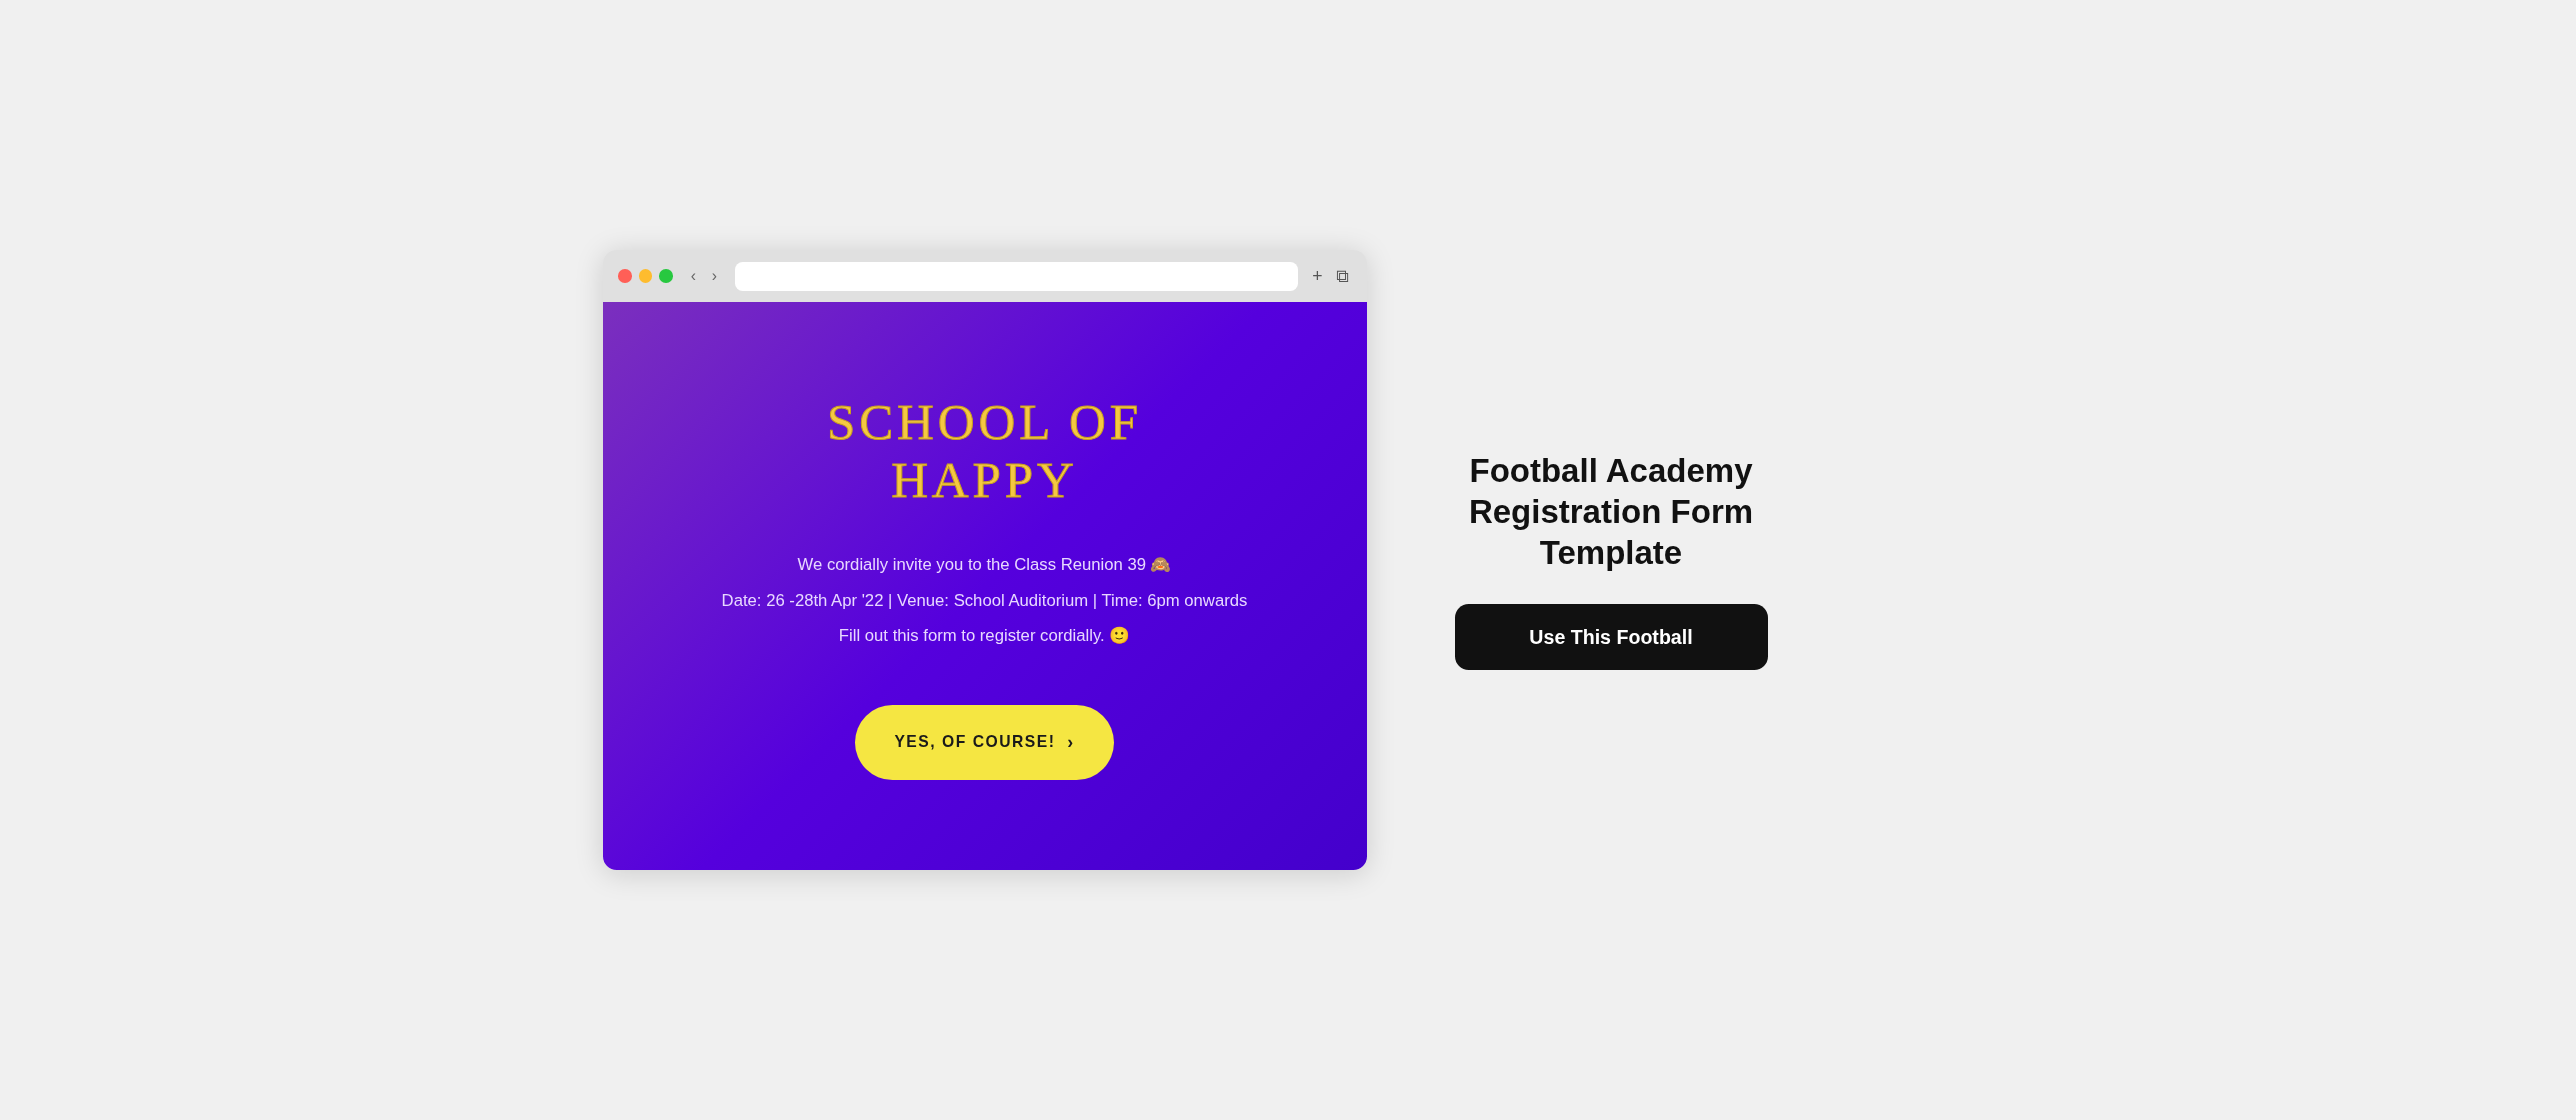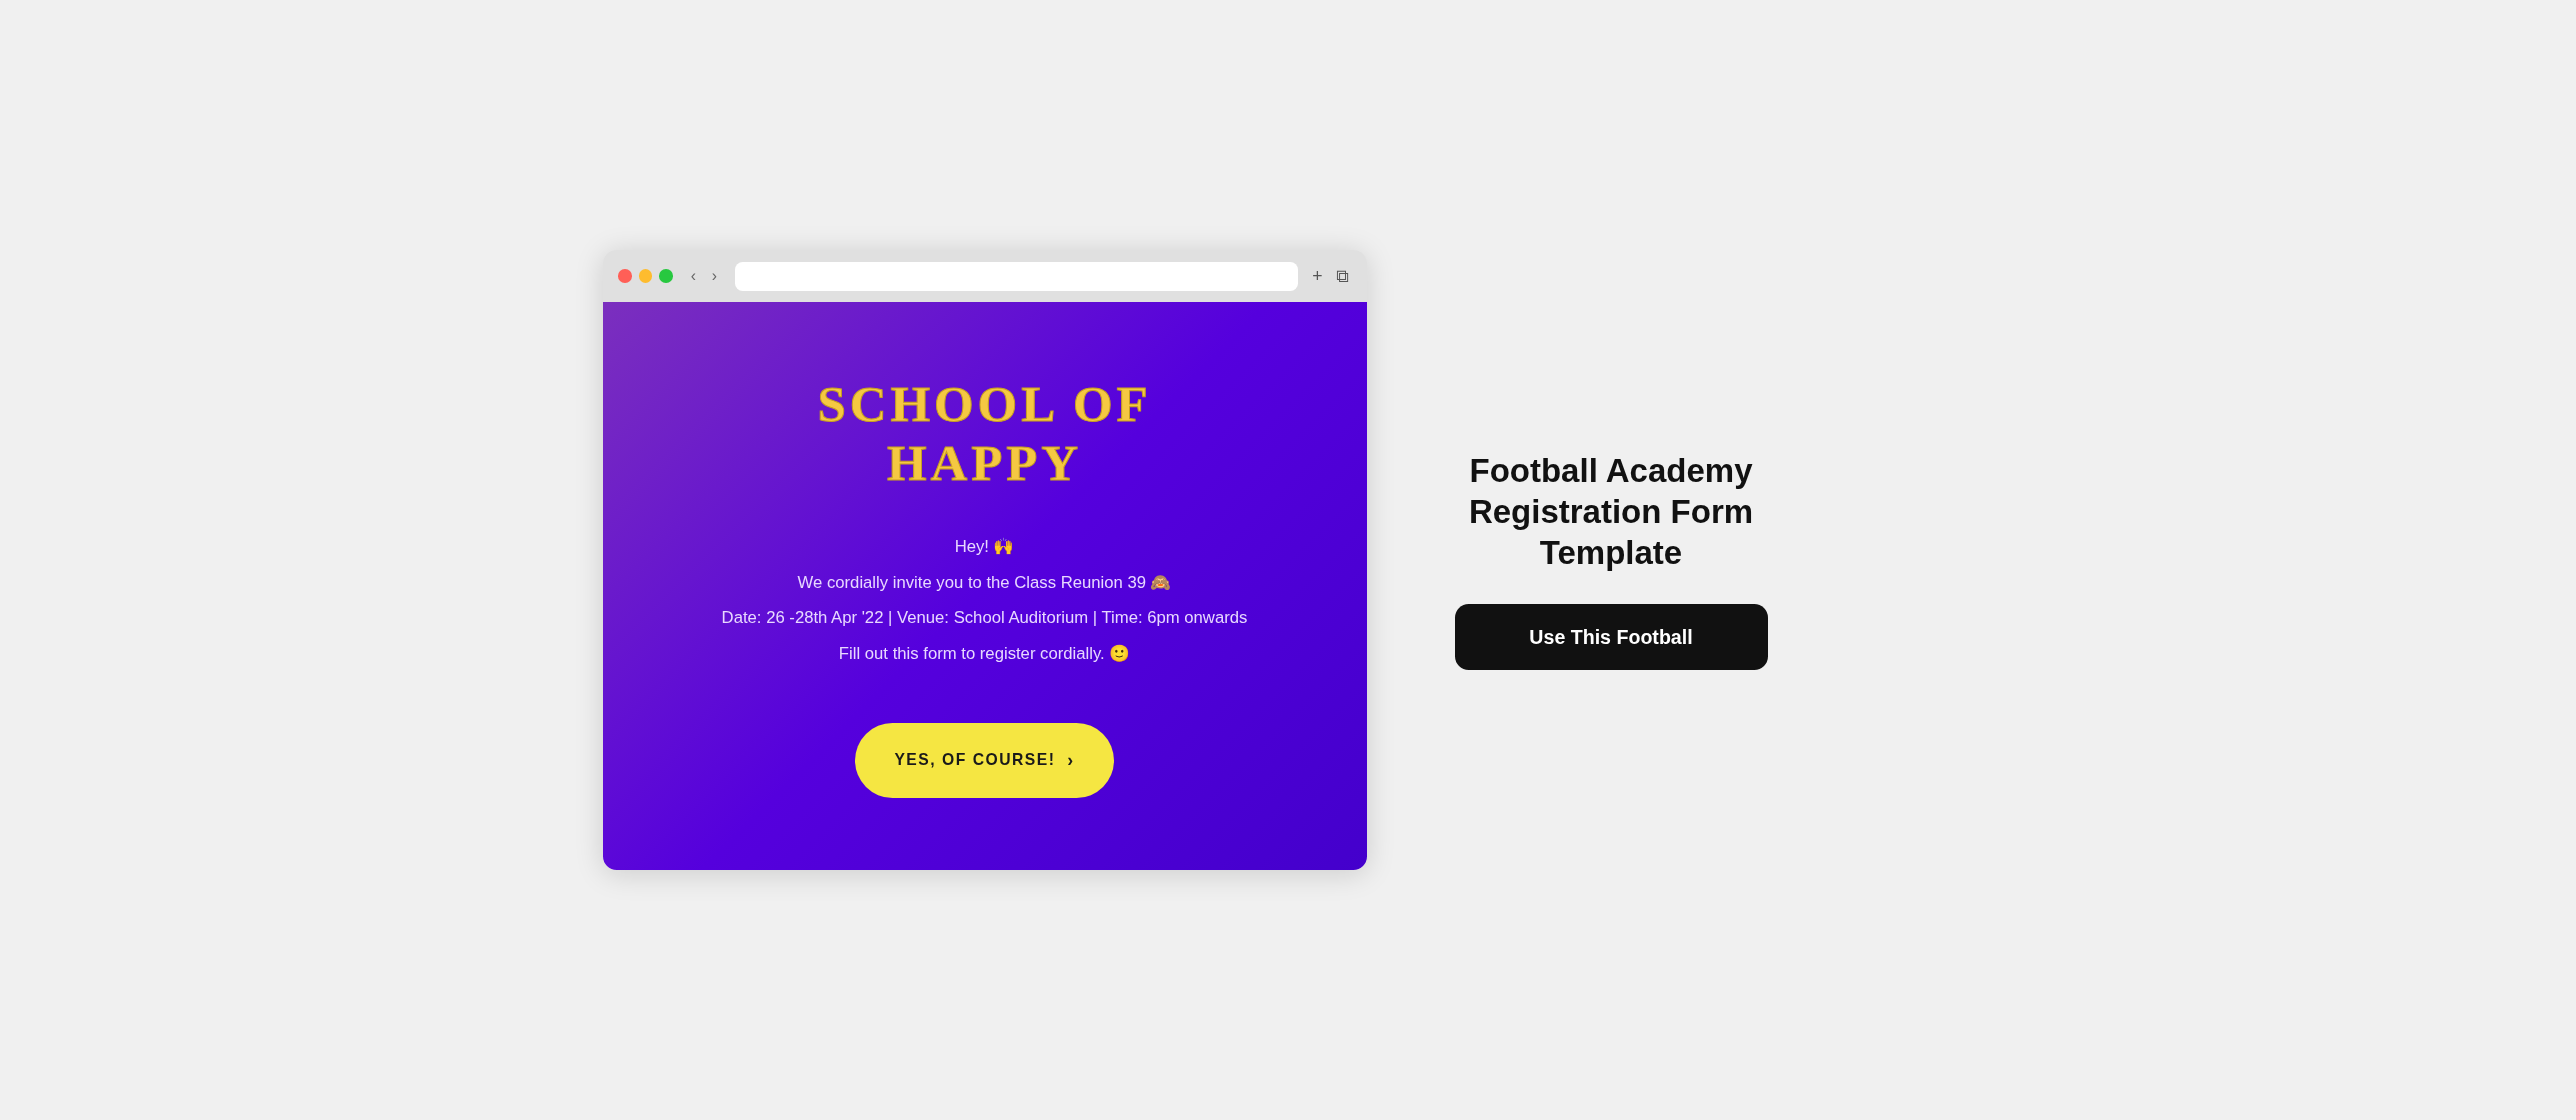--- a/index.html
+++ b/index.html
@@ -109,21 +109,21 @@
       flex-direction: column;
       align-items: center;
       justify-content: center;
       padding: 59px 39px;
       text-align: center;
     }
 
     .school-title {
       font-family: Georgia, 'Times New Roman', serif;
       font-size: 51px;
-      font-weight: 700;
+      font-weight: 400;
       color: #F5C842;
       letter-spacing: 3.9px;
       text-transform: uppercase;
       line-height: 1.15;
       margin-bottom: 39px;
       
       -webkit-text-stroke: 1px #C8A020;
     }
 
     .invite-text {
@@ -219,21 +219,20 @@
     </div>
 
     <div class="form-content">
 
       <div class="school-title">
         <span>SCHOOL OF</span><br>
         <span>HAPPY</span><br>
       </div>
 
       <div class="invite-text">
-        <p>Hey! 🙌</p>
         <p>We cordially invite you to the Class Reunion 39 🙈</p>
         <p>Date: 26 -28th Apr '22 | Venue: School Auditorium | Time: 6pm onwards</p>
         <p>Fill out this form to register cordially. 🙂</p>
       </div>
 
       <button class="cta-button">
         <span>YES, OF COURSE!</span>
         <span class="cta-chevron">›</span>
       </button>
 

